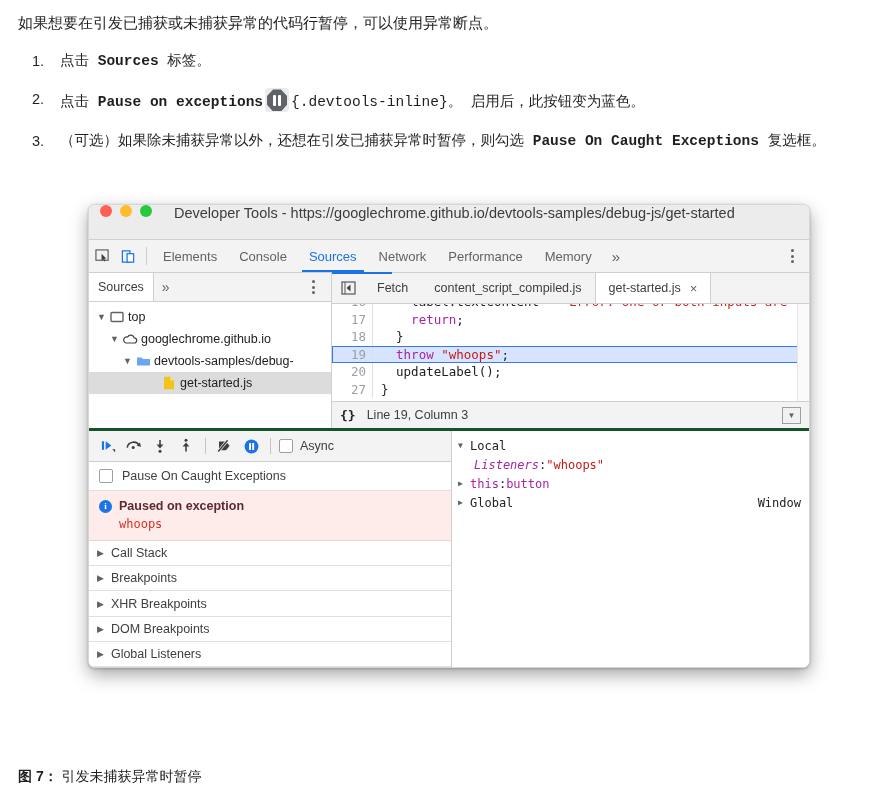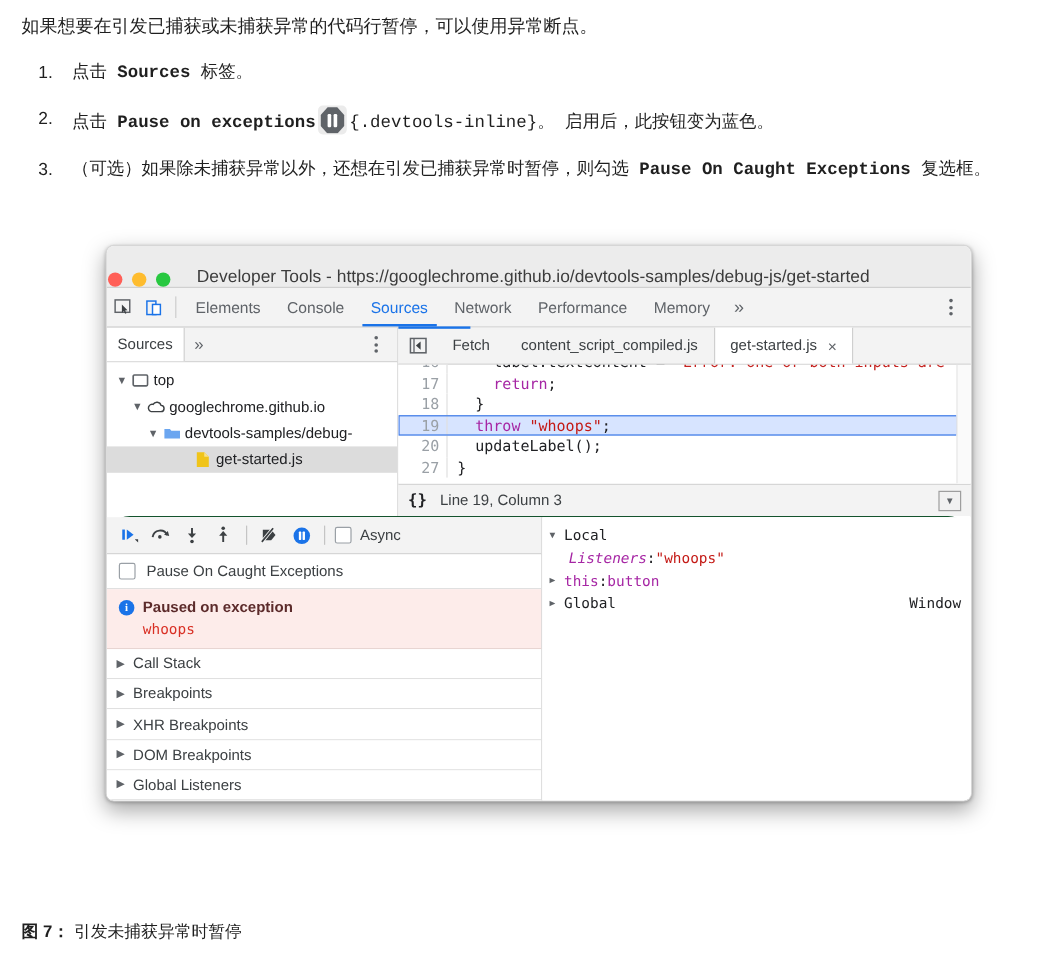--- a/index.html
+++ b/index.html
@@ -49,21 +49,21 @@
   .devtools{
     position:absolute;left:88px;top:204px;width:720px;height:462px;
     background:#fff;border-radius:7px;
     box-shadow:0 7px 18px rgba(0,0,0,.34), 0 1px 3px rgba(0,0,0,.22);
     overflow:hidden;display:flex;flex-direction:column;
     border:1px solid #d6d6d6;
   }
   .titlebar{
     height:34px;flex:0 0 34px;background:#ececec;
     border-bottom:1px solid #d0d0d0;
-    display:flex;align-items:flex-end;padding-left:1px;position:relative;
+    display:flex;align-items:flex-start;padding-left:11px;position:relative;
   }
   .dot{width:12px;height:12px;border-radius:50%;margin-right:8px;}
   .dot.red{background:#ff5f57;}
   .dot.yellow{background:#febc2e;}
   .dot.green{background:#28c840;}
   .wintitle{
     font-size:14.5px;color:#3c3c3c;margin-left:14px;white-space:nowrap;
   }
 
   
@@ -157,21 +157,21 @@
     display:flex;align-items:center;padding:0 8px;font-size:12.5px;color:#3c4043;
   }
   .braces{font-family:"DejaVu Sans Mono",monospace;font-weight:bold;font-size:13px;margin-right:11px;color:#202124;}
   .statusbar .sb-right{margin-left:auto;display:flex;align-items:center;}
   .dropbtn{
     width:17px;height:15px;border:1px solid #9e9e9e;background:#f1f1f1;
     display:flex;align-items:center;justify-content:center;font-size:8px;color:#5f6368;
   }
 
   
-  .lowersplit{flex:0 0 236px;display:flex;min-height:0;border-top:1px solid #14532d;border-radius:19px;}
+  .lowersplit{flex:0 0 236px;display:flex;min-height:0;border-top:3px solid #14532d;}
   .dbgleft{width:362px;flex:0 0 362px;border-right:1px solid #cfcfcf;display:flex;flex-direction:column;background:#fff;min-width:0;}
   .dbgright{flex:1;display:flex;flex-direction:column;background:#fff;min-width:0;}
 
   .dbgtoolbar{
     height:30px;flex:0 0 30px;background:#f3f3f3;border-bottom:1px solid #cfcfcf;
     display:flex;align-items:center;padding:0 6px;
   }
   .tb{width:26px;height:24px;display:flex;align-items:center;justify-content:center;}
   .tbsep{width:1px;height:16px;background:#c4c4c4;margin:0 6px;}
   .asyncbox{display:flex;align-items:center;margin-left:2px;}

